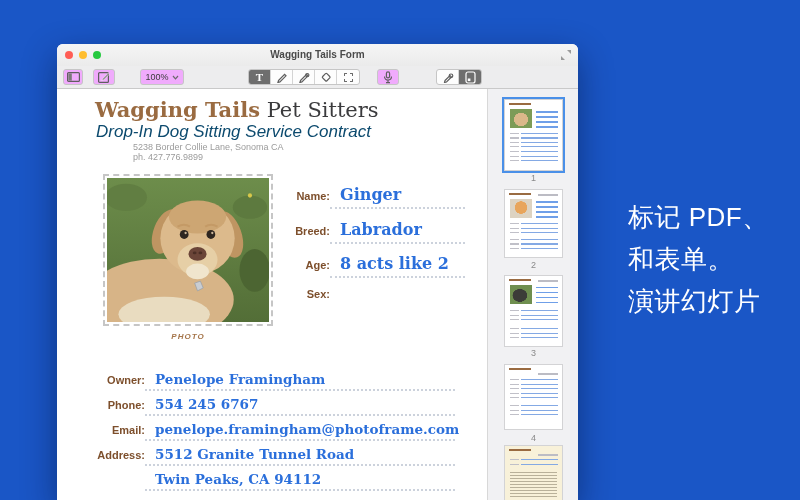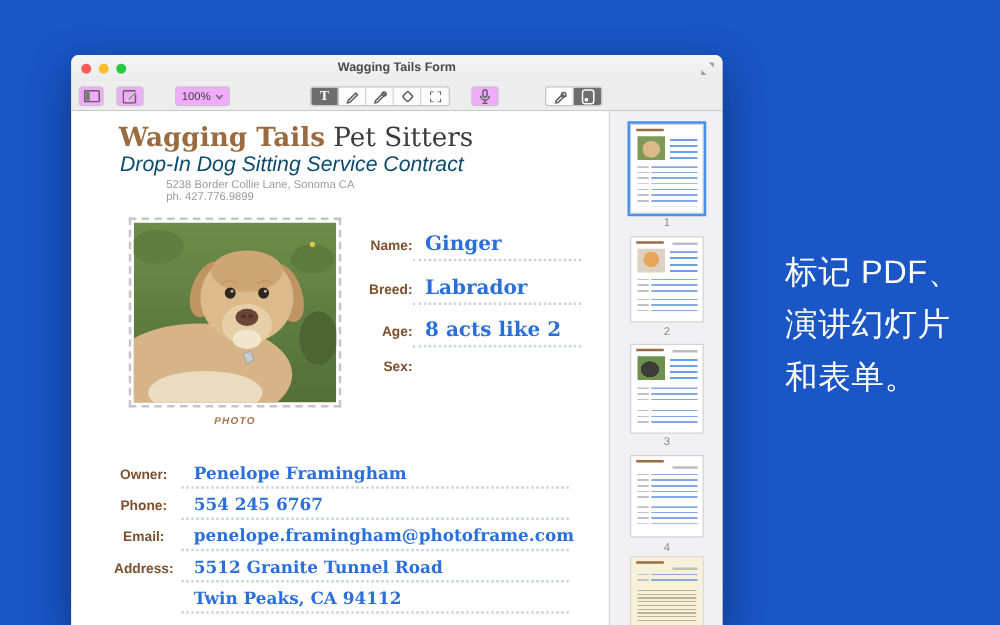--- a/index.html
+++ b/index.html
@@ -45,21 +45,21 @@
   .photobox svg { display:block; width:100%; height:100%; }
   .photolabel { position:absolute; left:46px; top:243px; width:170px; text-align:center;
                 font-size:8px; font-weight:bold; letter-spacing:1px; color:#a5754a;font-style:italic; }
 
   .frow { position:absolute; display:flex; align-items:baseline; }
   .flab { text-align:right; font-size:11px; font-weight:bold; color:#7d4f2c; }
   .fline { border-bottom:2px dotted #ccd2dc; padding-left:10px;
            font-family:"DejaVu Serif", serif; color:#2b6fdb; white-space:nowrap; }
   .pet .flab { width:60px; }
   .pet .fline { width:135px; font-size:16px; font-weight:bold; padding-bottom:3px; }
-  .own .flab { width:60px;text-align:center; }
+  .own .flab { width:60px; }
   .own .fline { width:310px; font-size:13.5px; font-weight:700; padding-bottom:2px;margin-top:20px; }
 
   
   .thumbs { width:91px; background:#f1f1f3; border-left:1px solid #d8d8d8; position:relative; }
   .thumb { position:absolute; left:17px; width:57px; background:#fff;
            box-shadow:0 0 0 1px rgba(0,0,0,.12); }
   .thumb.sel { outline:2px solid #4a90e8; outline-offset:1px; }
   .pnum { position:absolute; left:0; width:91px; text-align:center; font-size:9px; color:#8a8a8a; }
   .mp { position:relative; width:100%; height:100%; overflow:hidden; }
   .m-title { position:absolute; top:3px; left:4px; width:22px; height:2px; background:#9a6b41; }
@@ -340,17 +340,17 @@
             <div class="m-par" style="top:26px;height:26px"></div>
           </div>
         </div>
 
       </div>
     </div>
   </div>
 
   <div class="caption">
     <div>标记 PDF、</div>
+    <div>和表单。</div>
     <div>演讲幻灯片</div>
-    <div>和表单。</div>
   </div>
 
 </div>
 
 </body></html>

